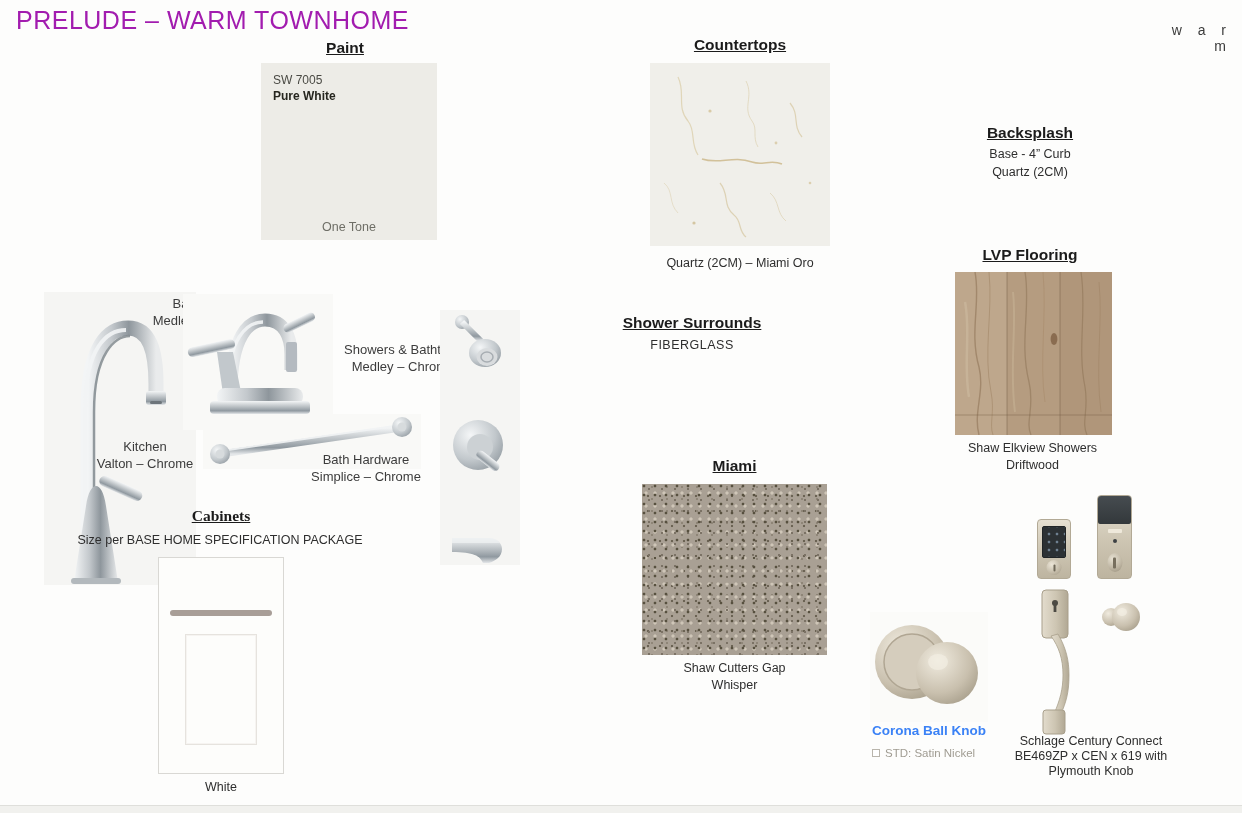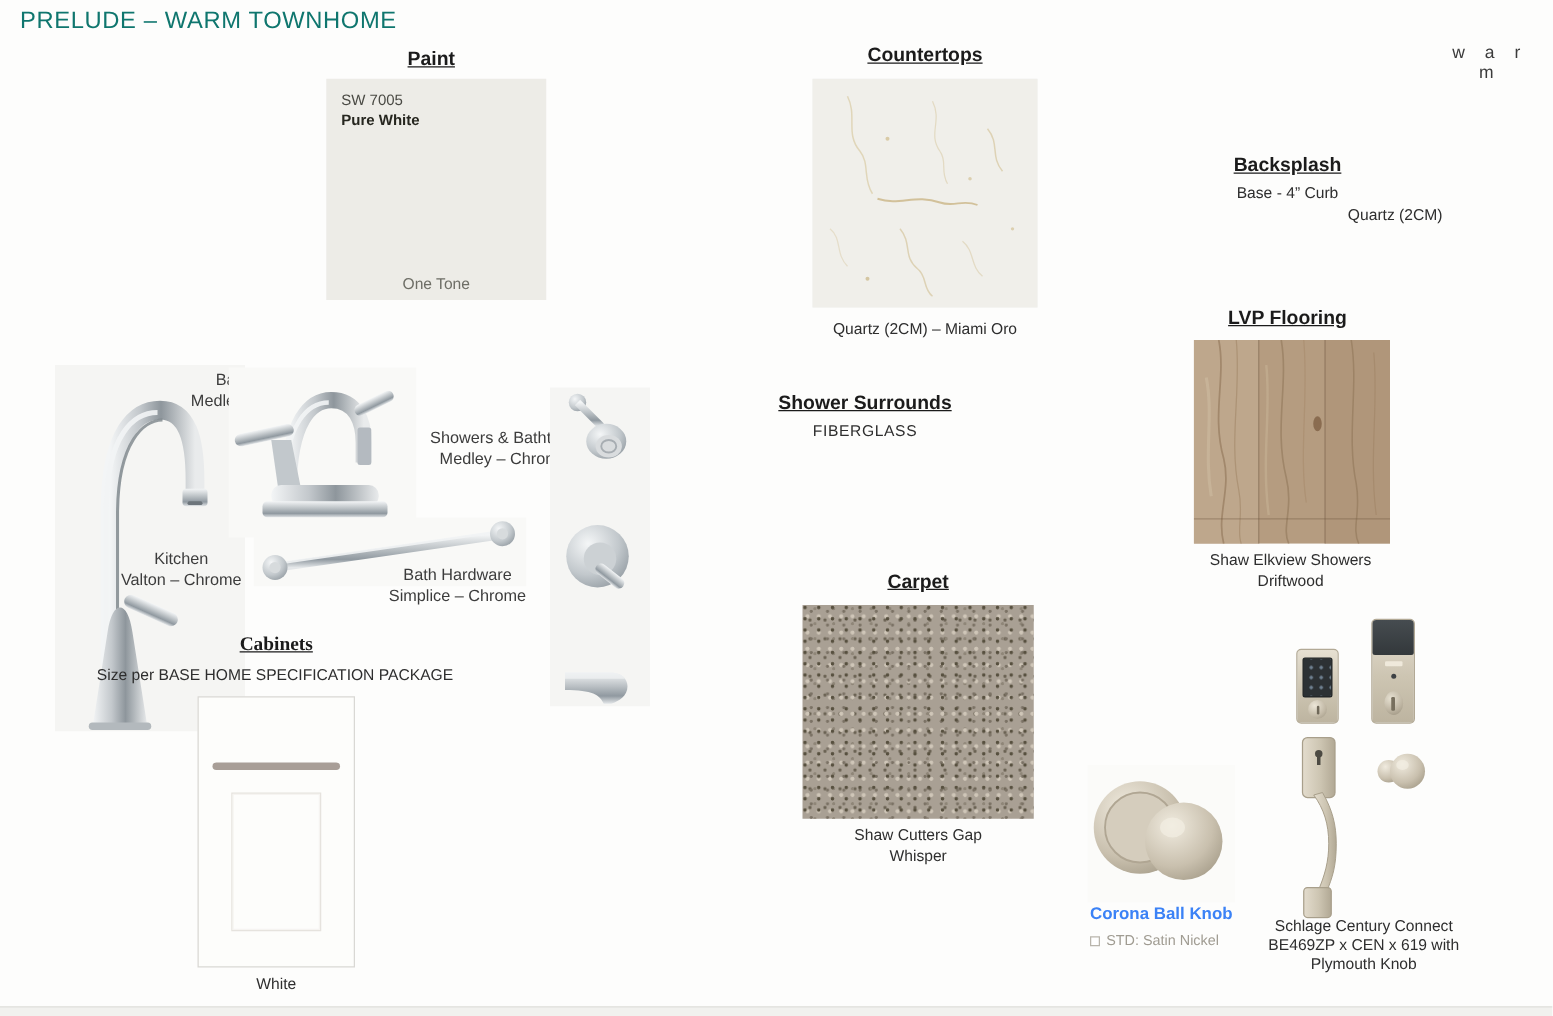--- a/index.html
+++ b/index.html
@@ -7,25 +7,25 @@
   body {
     font-family:"Liberation Sans", sans-serif;
     background:#fdfdfc;
     color:#2f2f2f;
     position:relative;
     overflow:hidden;
   }
   .abs { position:absolute; }
   .page-title {
     left:16px; top:6px;
-    font-size:19px; letter-spacing:.5px; color:#0f766e; font-weight:400;
+    font-size:25px; letter-spacing:.5px; color:#a21caf; font-weight:400;
   }
   .corner-tag {
-    left:1152px; top:33px; width:80px;
-    font-size:14px; letter-spacing:6px; color:#3b3b3b; text-align:center;
+    left:1152px; top:22px; width:80px;
+    font-size:14px; letter-spacing:6px; color:#3b3b3b; text-align:right;
   }
   .heading {
     font-weight:700; font-size:15.5px; color:#1b1b1b;
     text-decoration:underline; text-align:center; line-height:1.2;
   }
   .caption { font-size:12.5px; color:#2e2e2e; text-align:center; line-height:1.3; }
   .label13 { font-size:13px; color:#3c3c3c; text-align:center; line-height:1.28; }
 
   
   .paint-swatch {
@@ -187,21 +187,21 @@
     <circle cx="60" cy="48" r="1.6" fill="#d3c296" opacity="0.8"></circle>
     <circle cx="126" cy="80" r="1.4" fill="#d3c296" opacity="0.7"></circle>
     <circle cx="44" cy="160" r="1.6" fill="#cdbc90" opacity="0.8"></circle>
     <circle cx="160" cy="120" r="1.3" fill="#d3c296" opacity="0.7"></circle>
   </svg>
 </div>
 <div class="abs caption" style="left:630px;top:255px;width:220px;">Quartz (2CM) – Miami Oro</div>
 
 <div class="abs heading" style="left:954px;top:124px;width:152px;">Backsplash</div>
 <div class="abs caption" style="left:954px;top:146px;width:152px;">Base - 4” Curb</div>
-<div class="abs caption" style="left:1002px;top:164px;width:152px;text-align:right;">Quartz (2CM)</div>
+<div class="abs caption" style="left:954px;top:164px;width:152px;">Quartz (2CM)</div>
 
 <div class="abs heading" style="left:954px;top:246px;width:152px;">LVP Flooring</div>
 <div class="abs lvp-img">
   <svg viewBox="0 0 157 163" width="157" height="163">
     <rect width="157" height="163" fill="#b59c80"></rect>
     <rect x="0" width="52" height="163" fill="#c1ab90" opacity="0.75"></rect>
     <rect x="105" width="52" height="163" fill="#ae9377" opacity="0.6"></rect>
     <path d="M20,0 C26,30 14,60 24,95 C30,120 18,140 24,163" fill="none" stroke="#8a6f52" stroke-width="1.4" opacity="0.55"></path>
     <path d="M34,0 C38,40 28,80 36,120 C40,140 34,152 38,163" fill="none" stroke="#9c7f60" stroke-width="1" opacity="0.5"></path>
     <path d="M70,0 C76,35 64,70 74,110 C80,135 70,150 76,163" fill="none" stroke="#8a6f52" stroke-width="1.3" opacity="0.5"></path>
@@ -287,21 +287,21 @@
 <div class="abs caption" style="left:612px;top:337px;width:160px;letter-spacing:.5px;">FIBERGLASS</div>
 
 <div class="abs heading" style="left:158px;top:507px;width:126px;font-family:Liberation Serif, serif;">Cabinets</div>
 <div class="abs caption" style="left:50px;top:532px;width:340px;">Size per BASE HOME SPECIFICATION PACKAGE</div>
 <div class="abs cabinet-img">
   <div class="cabinet-pull"></div>
   <div class="cabinet-panel"></div>
 </div>
 <div class="abs caption" style="left:158px;top:779px;width:126px;">White</div>
 
-<div class="abs heading" style="left:642px;top:457px;width:185px;">Carpet</div>
+<div class="abs heading" style="left:642px;top:457px;width:185px;">Miami</div>
 <div class="abs carpet-img"></div>
 <div class="abs caption" style="left:642px;top:660px;width:185px;">Shaw Cutters Gap</div>
 <div class="abs caption" style="left:642px;top:677px;width:185px;">Whisper</div>
 
 <div class="abs" style="left:870px;top:612px;width:118px;height:110px;background:#fbfbf9;">
   <svg viewBox="0 0 118 110" width="118" height="110">
     <circle cx="42" cy="50" r="37" fill="url(#nickelBall)"></circle>
     <circle cx="42" cy="50" r="28" fill="#d5cdbd"></circle>
     <circle cx="42" cy="50" r="28" fill="none" stroke="#b0a693" stroke-width="1.5"></circle>
     <rect x="56" y="49" width="16" height="20" fill="#b3aa97"></rect>

